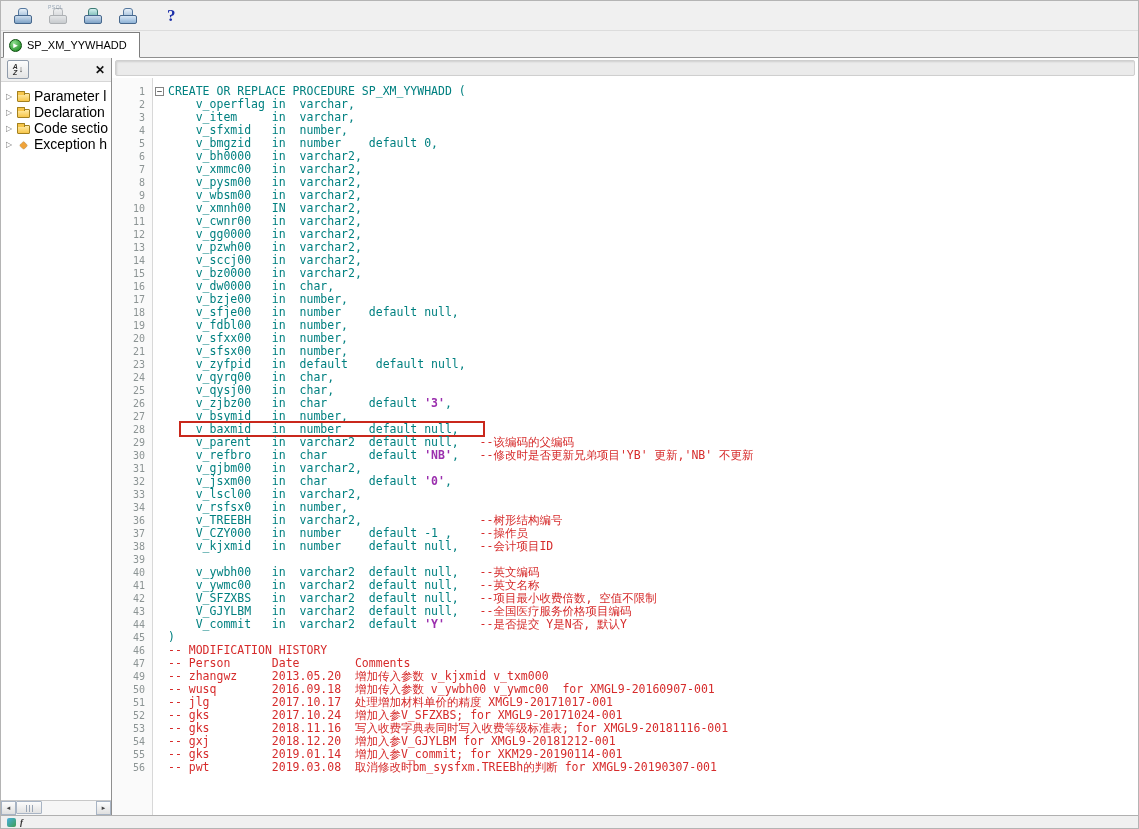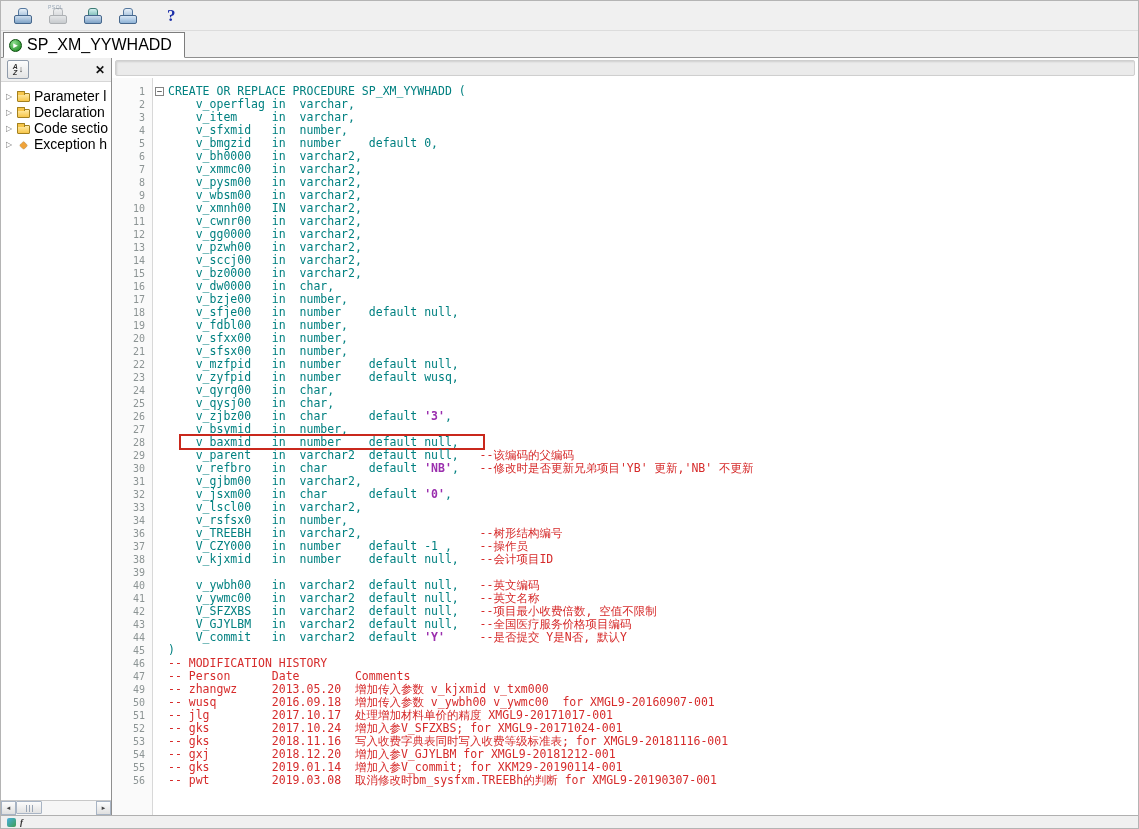--- a/index.html
+++ b/index.html
@@ -18,21 +18,21 @@
   .s2{opacity:.45;filter:grayscale(.8)}
   .s3::before{background:linear-gradient(#d2f0ef,#6fb4ae);border-color:#3c7a74}
   .s4::after{background:linear-gradient(#d7e6f5,#8fb3d6)}
   .help{margin-left:18px;color:#1b2ea8;font-weight:bold;font-size:17px;font-family:"Liberation Serif",serif}
 
   
   .tabbar{height:27px;flex:0 0 27px;display:flex;align-items:flex-end;padding-left:2px;background:#f0f0f0;border-bottom:1px solid #8f8f8f}
   .tab{height:26px;margin-bottom:-1px;background:#fff;border:1px solid #7d7d7d;border-bottom:1px solid #fff;display:flex;align-items:center;gap:5px;padding:0 12px 0 5px}
   .proc-icon{width:13px;height:13px;border-radius:50%;background:radial-gradient(circle at 35% 30%,#8fe08f,#0d7d12);border:1px solid #0a4d0c;position:relative;flex:0 0 13px}
   .proc-arrow{position:absolute;left:0;top:0;width:11px;height:11px;color:#fff;font-size:9px;line-height:11px;text-align:center}
-  .tab-title{font-size:16px;white-space:nowrap}
+  .tab-title{font-size:11px;white-space:nowrap}
 
   
   .main{flex:1;display:flex;min-height:0}
   .sidebar{width:111px;flex:0 0 111px;background:#fff;border-right:1px solid #8f8f8f;display:flex;flex-direction:column}
   .side-header{height:24px;flex:0 0 24px;display:flex;align-items:center;padding:2px 6px;background:#f0f0f0;border-bottom:1px solid #d6d6d6}
   .sort-btn{width:22px;height:19px;border:1px solid #8f9bab;background:linear-gradient(#fdfdfd,#e4e4e4);display:flex;align-items:center;justify-content:center;gap:1px;border-radius:2px;padding:0}
   .az{display:flex;flex-direction:column;line-height:6px;font-size:7px;font-weight:bold;color:#333}
   .dn{font-size:9px;color:#333;line-height:9px}
   .close-x{margin-left:auto;font-size:12px;font-weight:bold;color:#111}
   .tree{flex:1;padding-top:6px;overflow:hidden}
@@ -246,28 +246,23 @@
             <span class="ln">20</span>
             <span class="fold"></span>
             <span class="ct"><span class="k">    v_sfxx00   in  number,</span></span>
           </div>
           <div class="cl">
             <span class="ln">21</span>
             <span class="fold"></span>
             <span class="ct"><span class="k">    v_sfsx00   in  number,</span></span>
           </div>
           <div class="cl">
-            <span class="ln">22</span>
-            <span class="fold"></span>
-            <span class="ct"><span class="k">    v_mzfpid   in  number    default null,</span></span>
-          </div>
-          <div class="cl">
             <span class="ln">23</span>
             <span class="fold"></span>
-            <span class="ct"><span class="k">    v_zyfpid   in  number    default wusq,</span></span>
+            <span class="ct"><span class="k">    v_zyfpid   in  default    default null,</span></span>
           </div>
           <div class="cl">
             <span class="ln">24</span>
             <span class="fold"></span>
             <span class="ct"><span class="k">    v_qyrq00   in  char,</span></span>
           </div>
           <div class="cl">
             <span class="ln">25</span>
             <span class="fold"></span>
             <span class="ct"><span class="k">    v_qysj00   in  char,</span></span>

